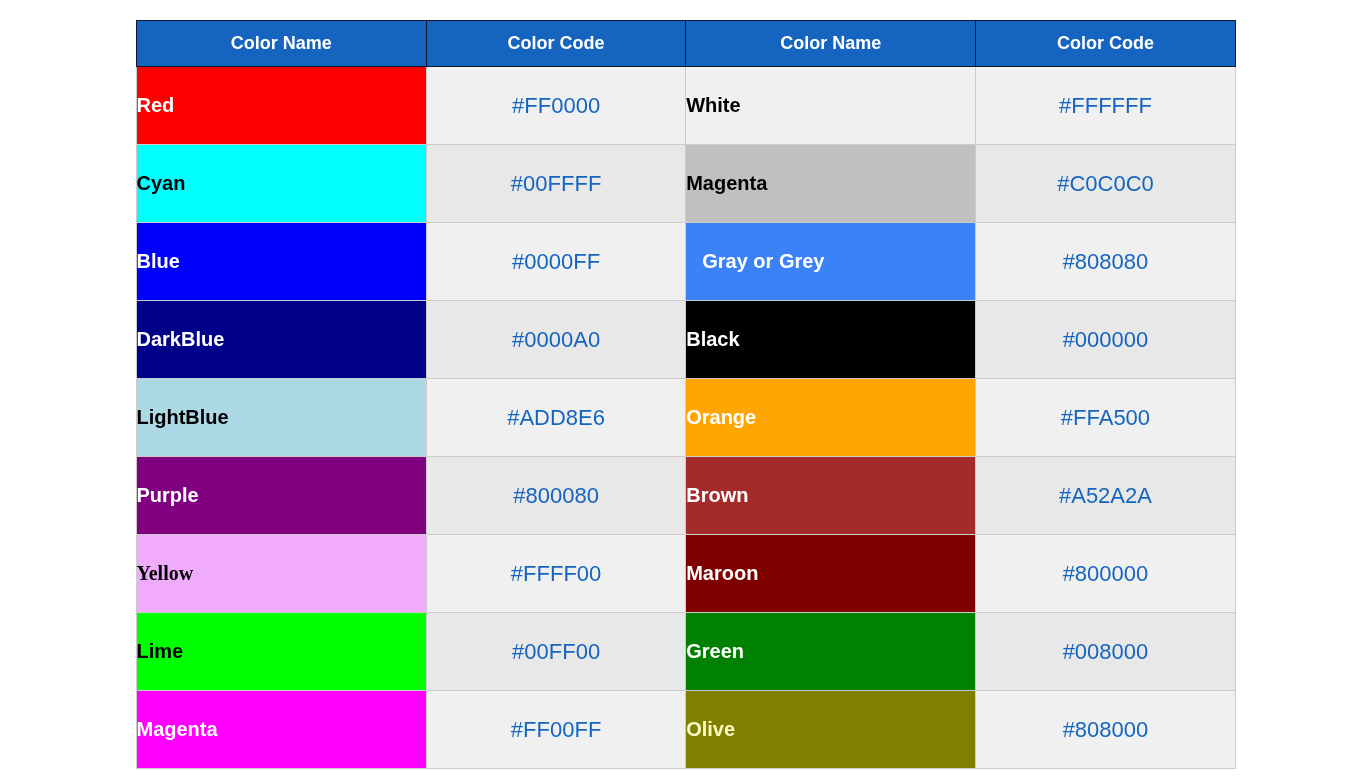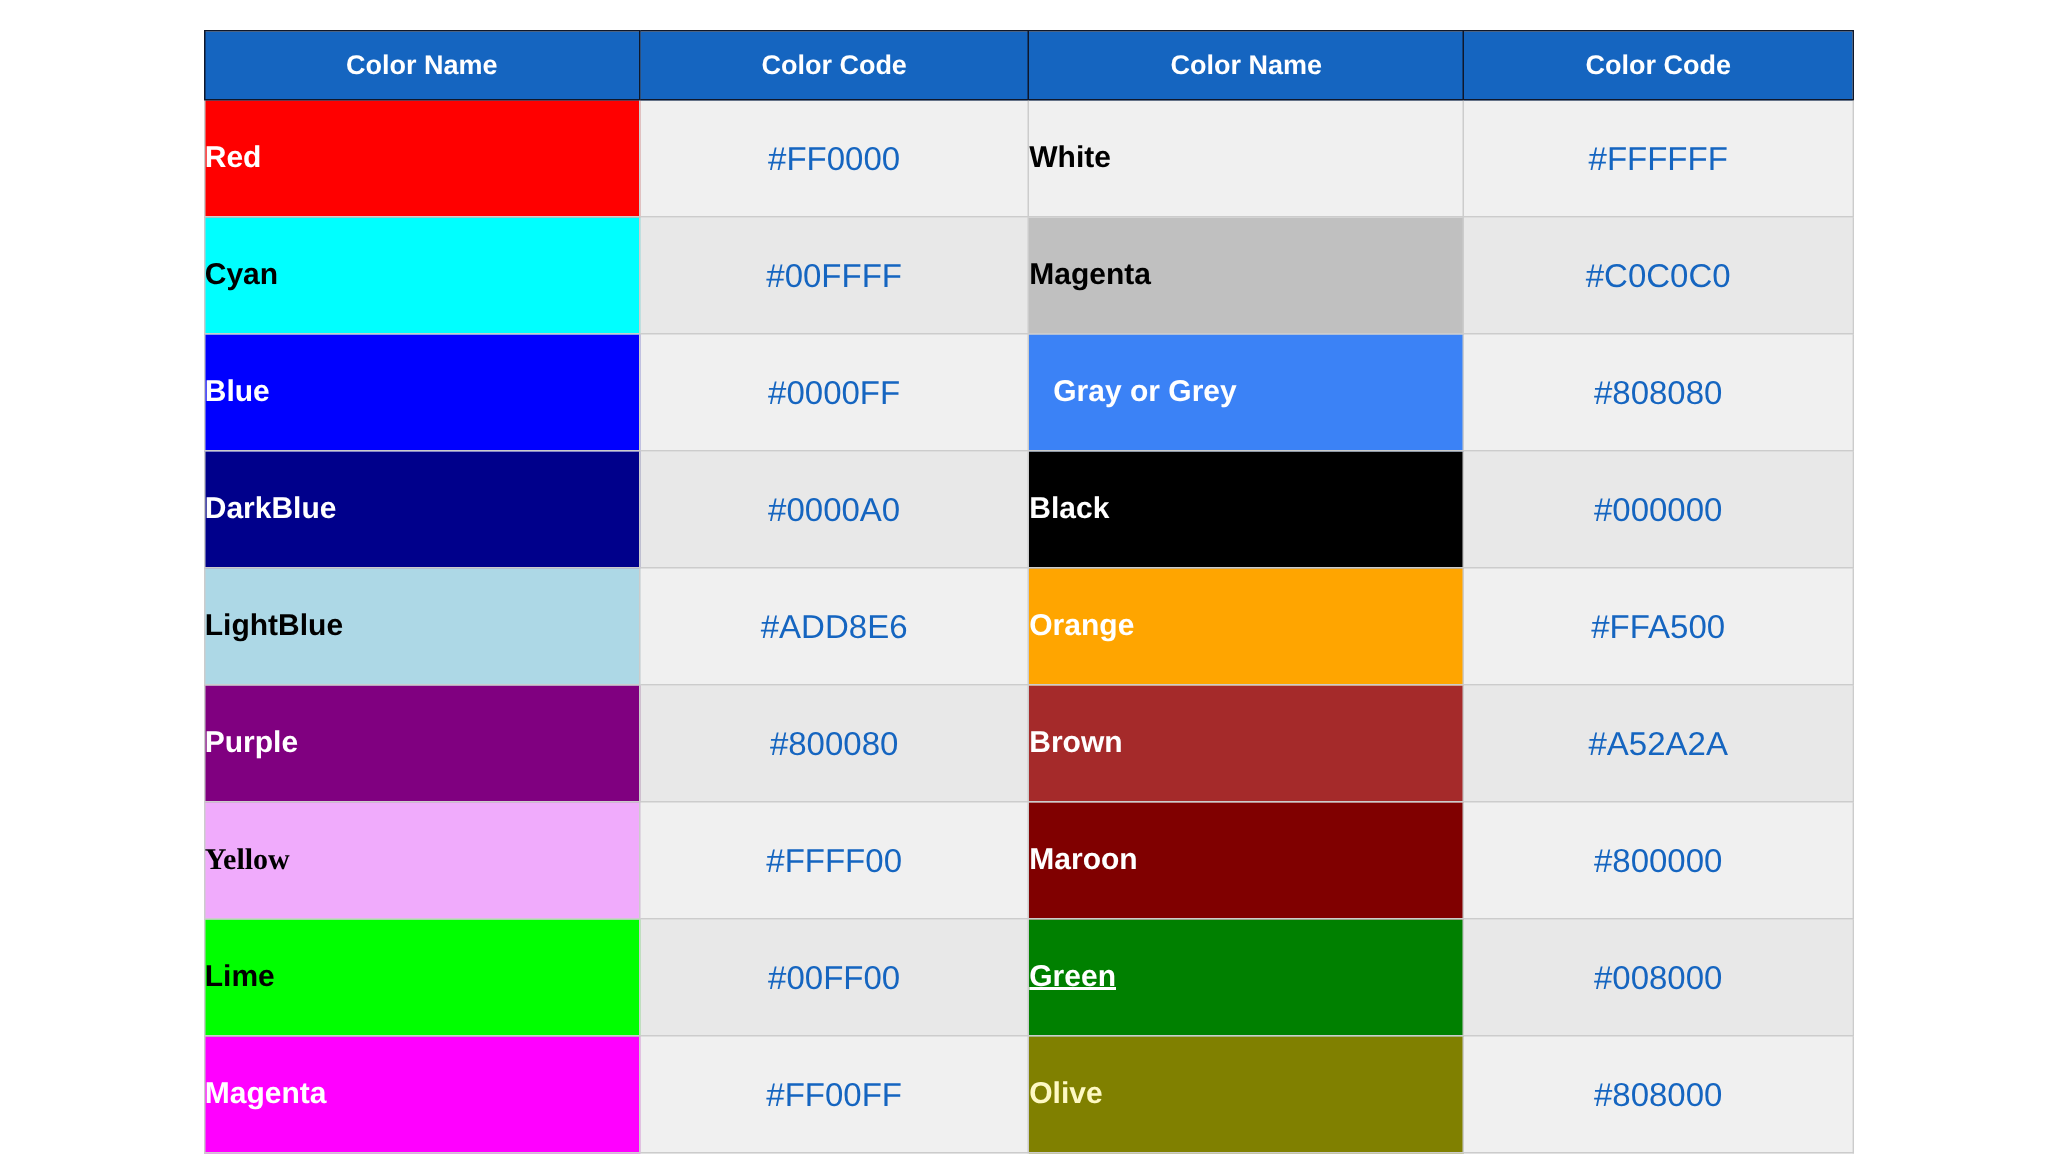--- a/index.html
+++ b/index.html
@@ -113,21 +113,21 @@
       </tr>
       <tr>
         <td class="color-cell" style="background-color: #f0abfc; color: rgb(0, 0, 0); font-family: Liberation Serif, serif;">Yellow</td>
         <td class="code-cell">#FFFF00</td>
         <td class="color-cell" style="background-color: rgb(128, 0, 0); color: rgb(255, 255, 255);">Maroon</td>
         <td class="code-cell">#800000</td>
       </tr>
       <tr>
         <td class="color-cell" style="background-color: rgb(0, 255, 0); color: rgb(0, 0, 0);">Lime</td>
         <td class="code-cell">#00FF00</td>
-        <td class="color-cell" style="background-color: rgb(0, 128, 0); color: rgb(255, 255, 255); text-decoration: underline;">Green</td>
+        <td class="color-cell" style="background-color: rgb(0, 128, 0); color: rgb(255, 255, 255);">Green</td>
         <td class="code-cell">#008000</td>
       </tr>
       <tr>
         <td class="color-cell" style="background-color: rgb(255, 0, 255); color: rgb(255, 255, 255);">Magenta</td>
         <td class="code-cell">#FF00FF</td>
         <td class="color-cell" style="background-color: rgb(128, 128, 0); color: #fef9c3;">Olive</td>
         <td class="code-cell">#808000</td>
       </tr>
     </tbody>
 </table>

